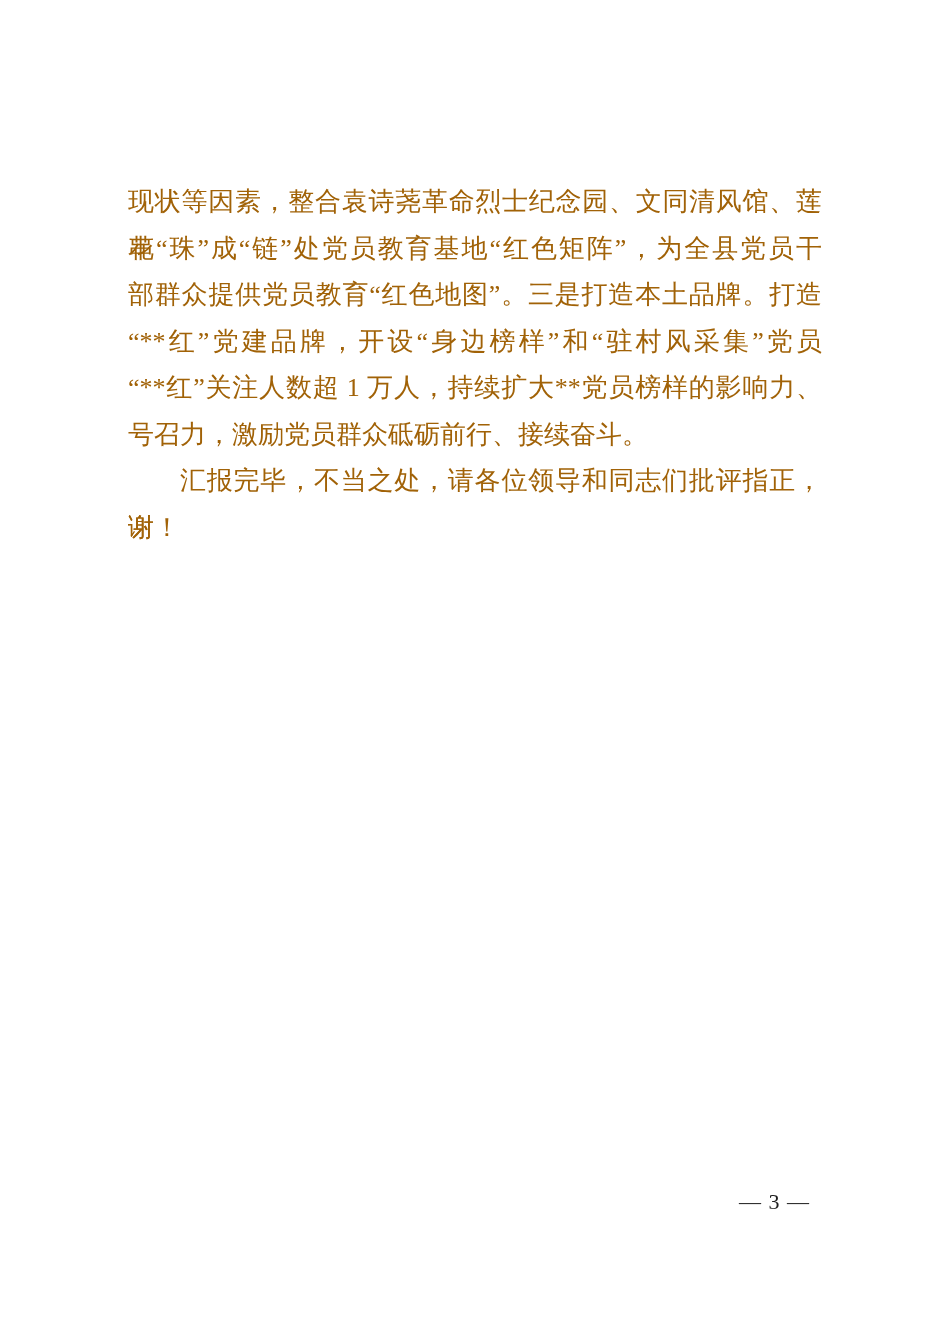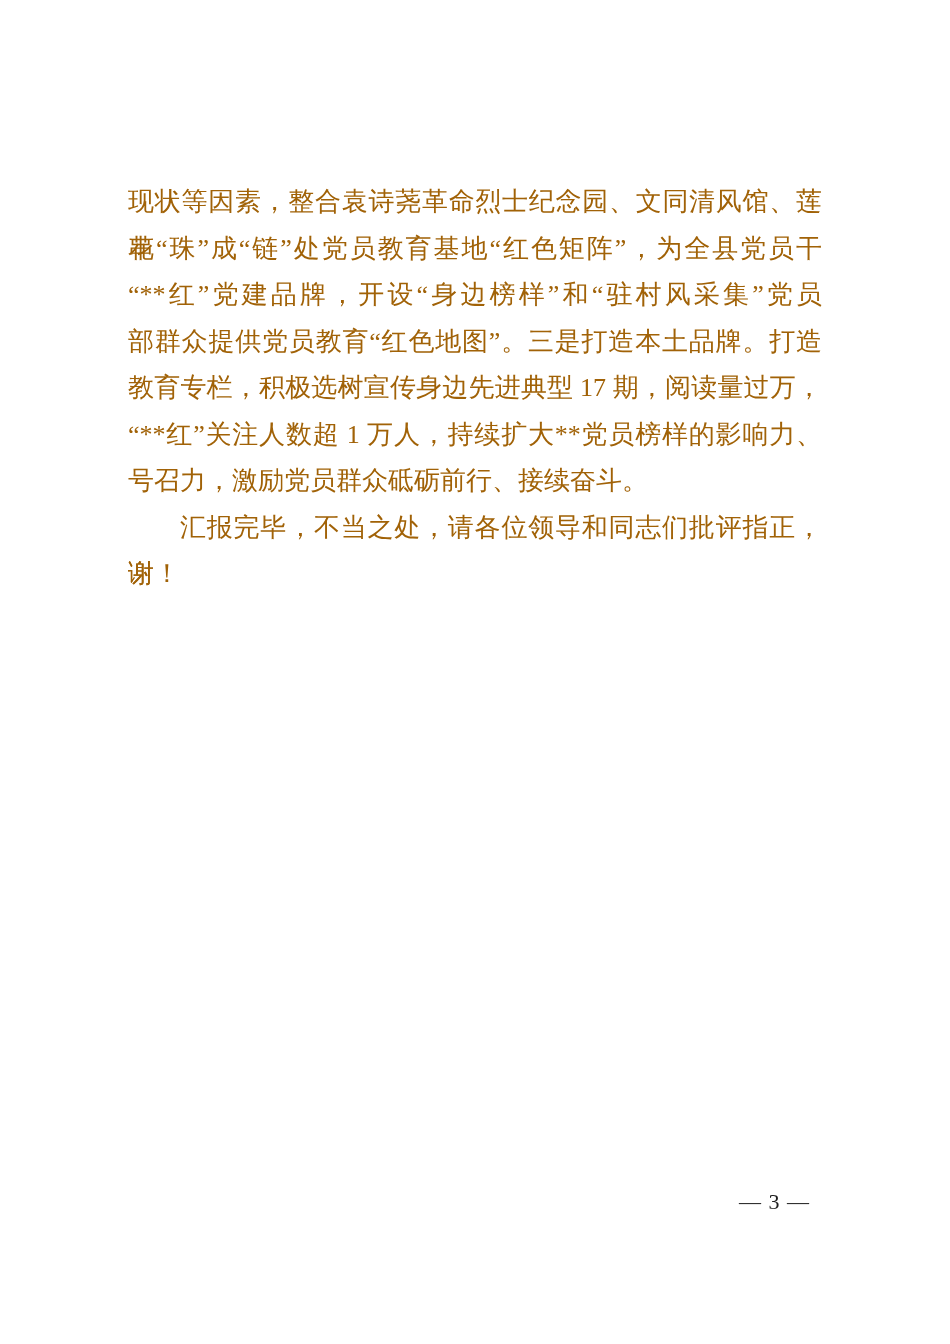--- a/index.html
+++ b/index.html
@@ -69,23 +69,22 @@
   }
 </style>
 </head>
 <body>
 
 <div class="page">
 
   <div class="text-block">
     <p class="line j">现状等因素，整合袁诗荛革命烈士纪念园、文同清风馆、莲花</p>
     <p class="line j">串“珠”成“链”处党员教育基地“红色矩阵”，为全县党员干</p>
+    <p class="line j">部群众提供党员教育“红色地图”。三是打造本土品牌。打造</p>
     <p class="line j">“**红”党建品牌，开设“身边榜样”和“驻村风采集”党员</p>
-    <p class="line j">部群众提供党员教育“红色地图”。三是打造本土品牌。打造</p>
-    <p class="line j">教育专栏，积极选树宣传身边先进典型 17 期，阅读量过万，</p>
     <p class="line j">“**红”关注人数超 1 万人，持续扩大**党员榜样的影响力、</p>
     <p class="line">号召力，激励党员群众砥砺前行、接续奋斗。</p>
     <p class="line j indent">汇报完毕，不当之处，请各位领导和同志们批评指正，谢</p>
     <p class="line">谢！</p>
   </div>
 
   <div class="footer">
     <span class="page-number">— 3 —</span>
   </div>
 

